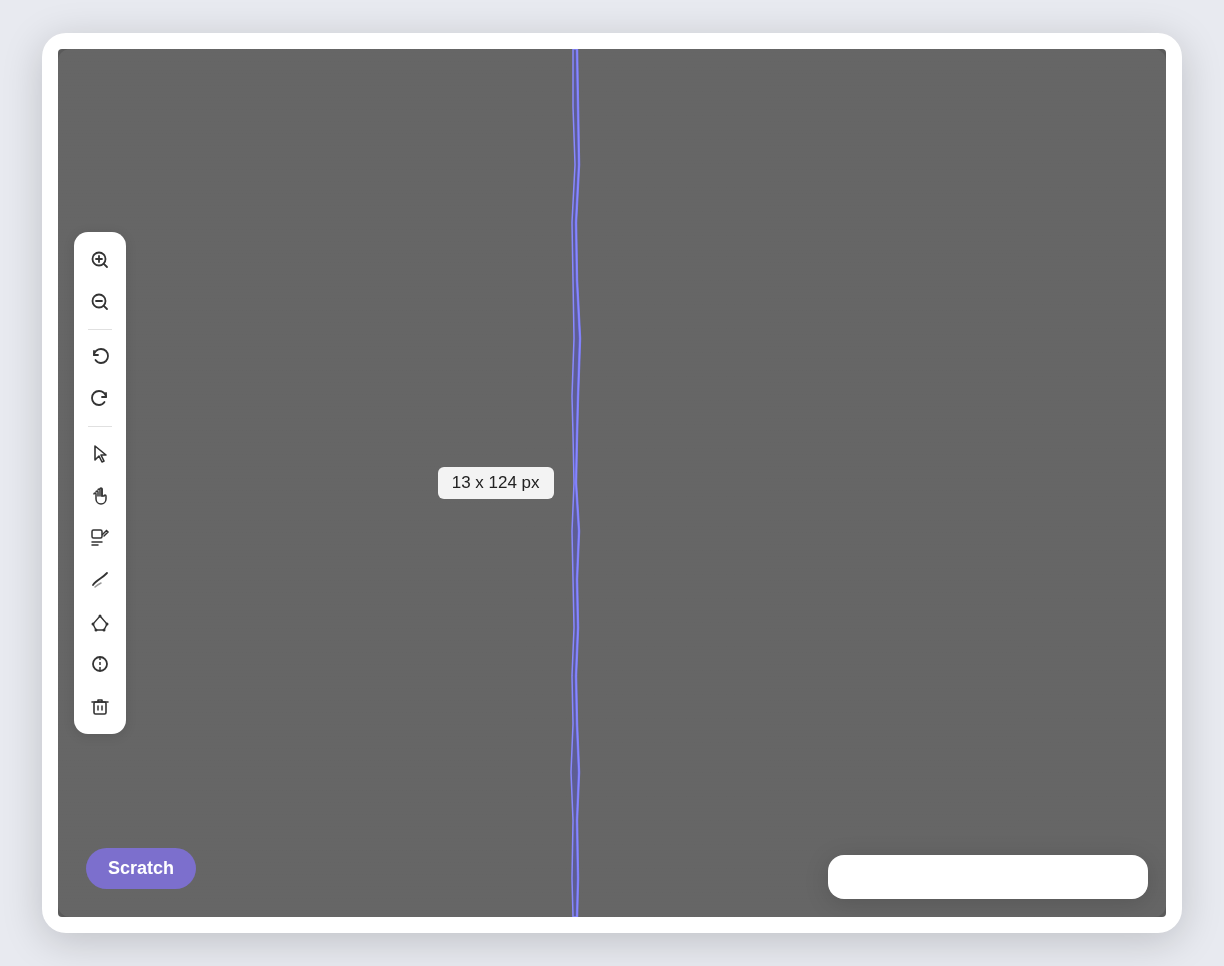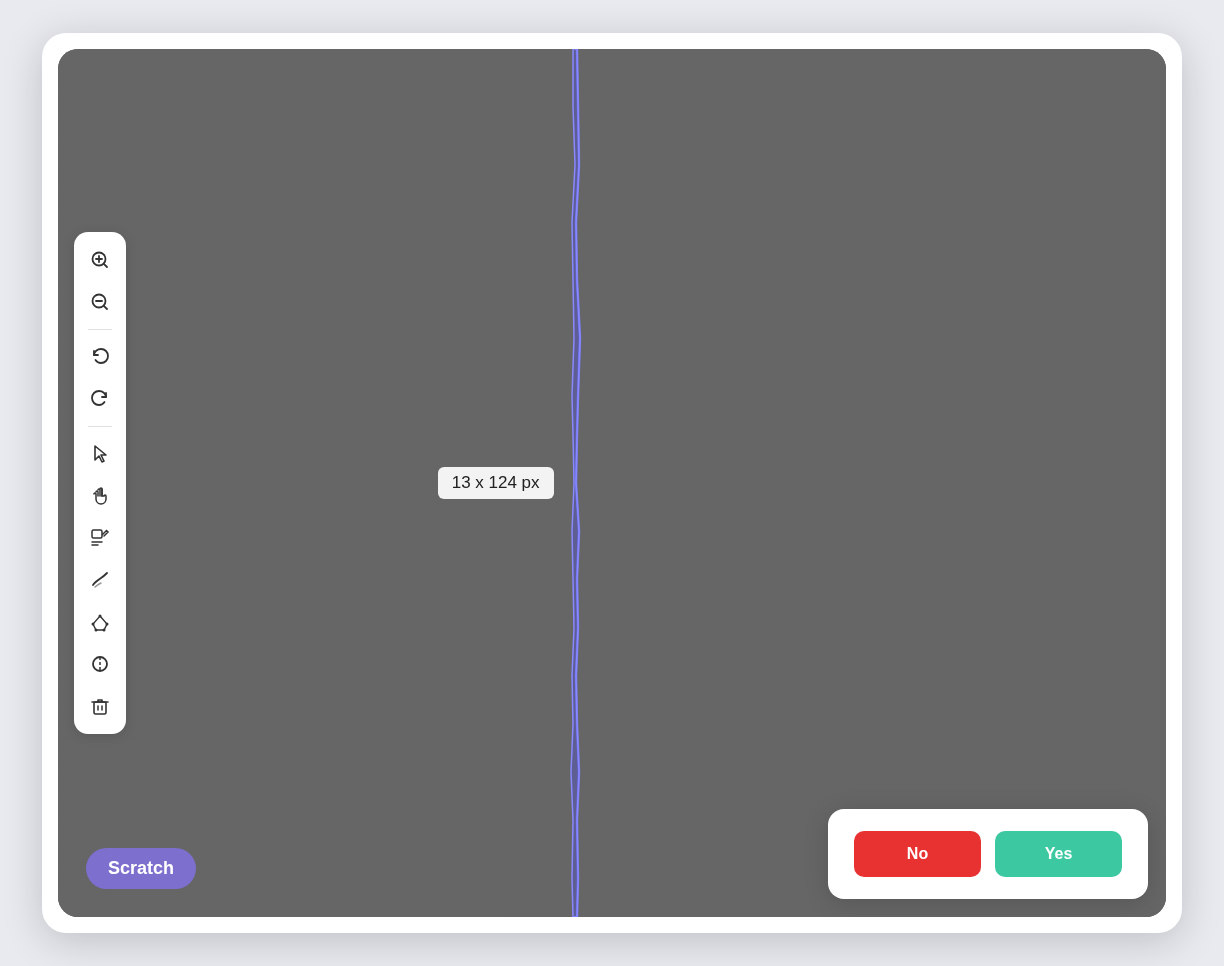--- a/index.html
+++ b/index.html
@@ -22,21 +22,21 @@
       padding: 16px;
       box-shadow: 0 8px 40px rgba(0,0,0,0.18);
       position: relative;
       overflow: hidden;
     }
 
     .canvas-area {
       width: 100%;
       height: 100%;
       background: #5a5a5a;
-      border-radius: 20px;
+      border-radius: 4px;
       position: relative;
       overflow: hidden;
     }
 
     
     .canvas-bg {
       position: absolute;
       inset: 0;
       background: #666666;
       border-radius: 12px;
@@ -311,20 +311,16 @@
           <rect x="4" y="6" width="12" height="12" rx="1.5" stroke="#333" stroke-width="1.6" fill="none"></rect>
           <line x1="2" y1="6" x2="18" y2="6" stroke="#333" stroke-width="1.6" stroke-linecap="round"></line>
           <path d="M8 6 L8 4 L12 4 L12 6" stroke="#333" stroke-width="1.6" stroke-linecap="round" stroke-linejoin="round" fill="none"></path>
           <line x1="8" y1="10" x2="8" y2="14" stroke="#333" stroke-width="1.5" stroke-linecap="round"></line>
           <line x1="12" y1="10" x2="12" y2="14" stroke="#333" stroke-width="1.5" stroke-linecap="round"></line>
         </svg>
       </button>
     </div>
 
     <div class="prediction-dialog">
-      <div class="prediction-buttons">
-        <button class="btn-no">No</button>
-        <button class="btn-yes">Yes</button>
-      </div>
     </div>
 
   </div>
 </div>
 
 </body></html>

